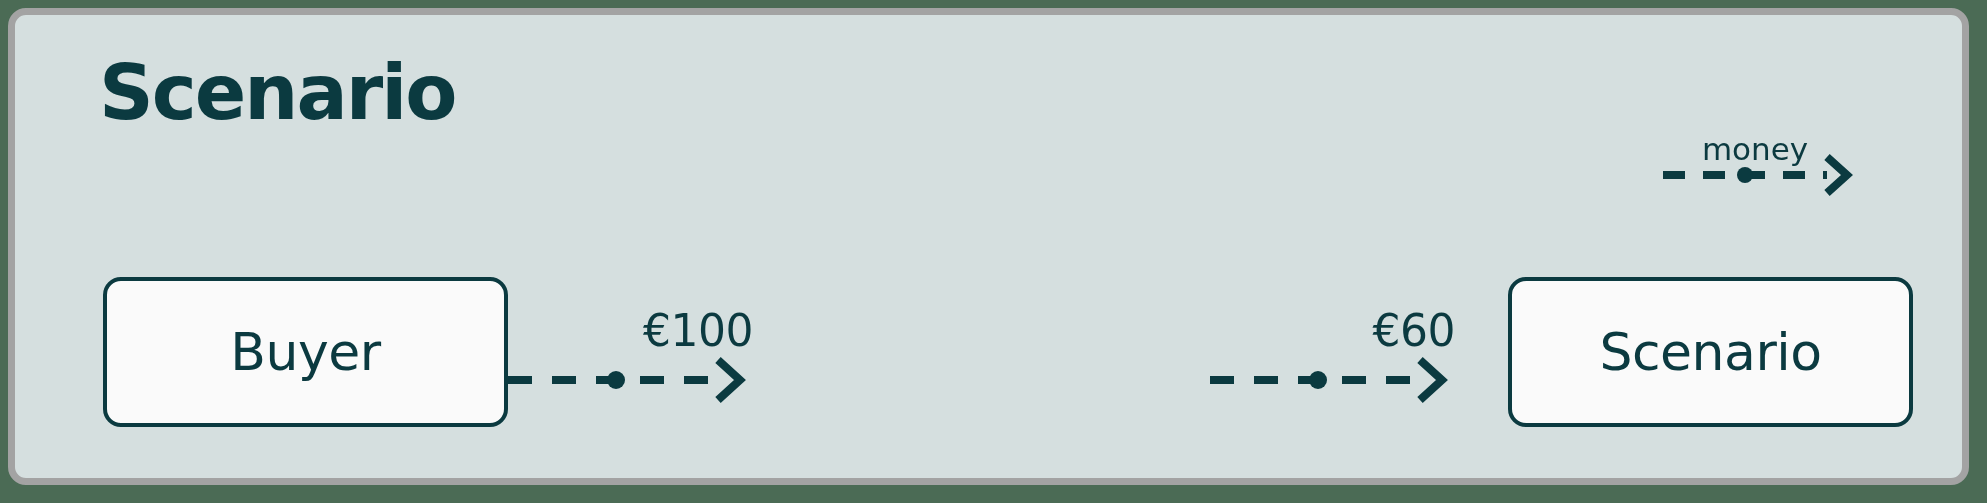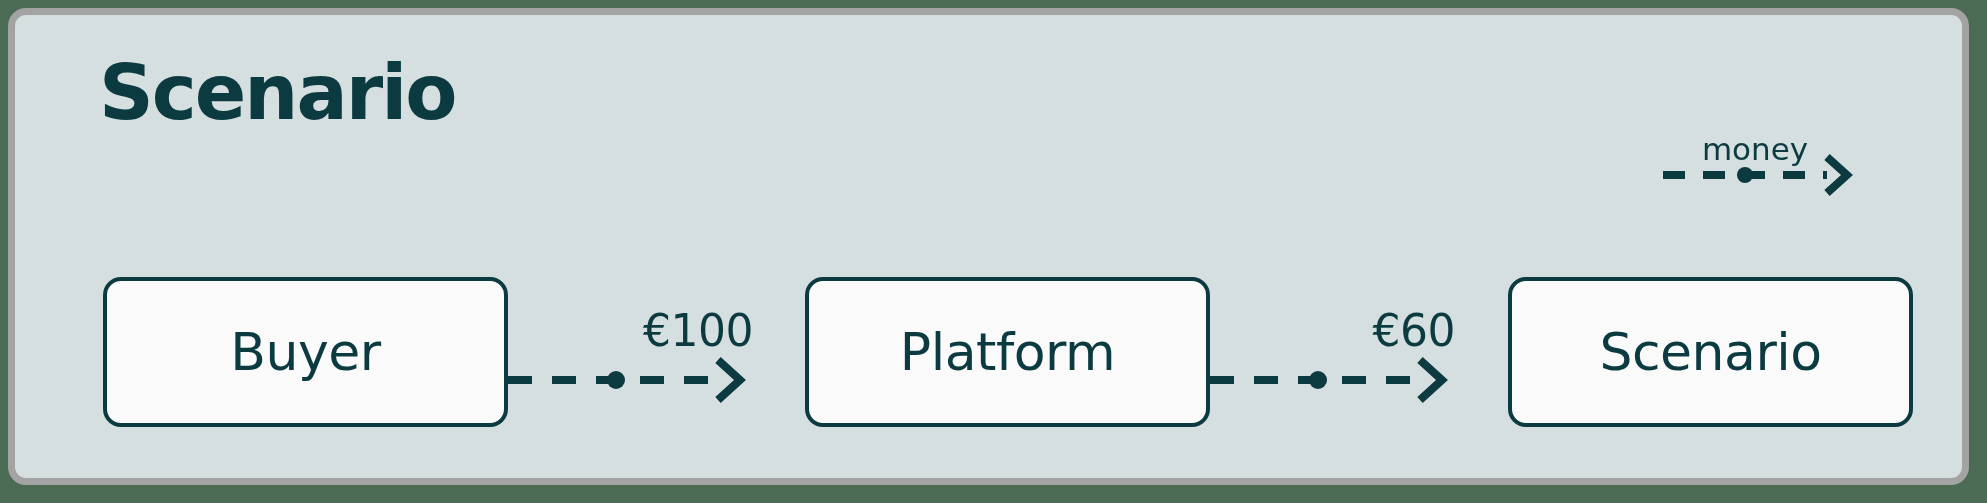--- a/index.html
+++ b/index.html
@@ -133,23 +133,20 @@
         <line x1="2" y1="22" x2="166" y2="22" stroke="#0b3a40" stroke-width="8" stroke-dasharray="22 18" stroke-linecap="butt"></line>
         <circle cx="84" cy="22" r="8" fill="#0b3a40"></circle>
         <path d="M 166 4 L 186 22 L 166 40" fill="none" stroke="#0b3a40" stroke-width="8" stroke-linecap="butt" stroke-linejoin="miter"></path>
       </svg>
     </div>
 
     <div class="node" id="node-buyer">
       <span class="node-label">Buyer</span>
     </div>
 
-    <div class="node" id="node-platform">
-      <span class="node-label">Platform</span>
-    </div>
 
     <div class="node" id="node-merchant">
       <span class="node-label">Scenario</span>
     </div>
 
     <div class="edge" id="edge-1">
       <div class="edge-label">€100</div>
       <svg class="edge-svg" width="245" height="50" viewBox="0 0 245 50">
         <line x1="0" y1="25" x2="212" y2="25" stroke="#0b3a40" stroke-width="8" stroke-dasharray="24 20" stroke-linecap="butt"></line>
         <circle cx="108" cy="25" r="9" fill="#0b3a40"></circle>

